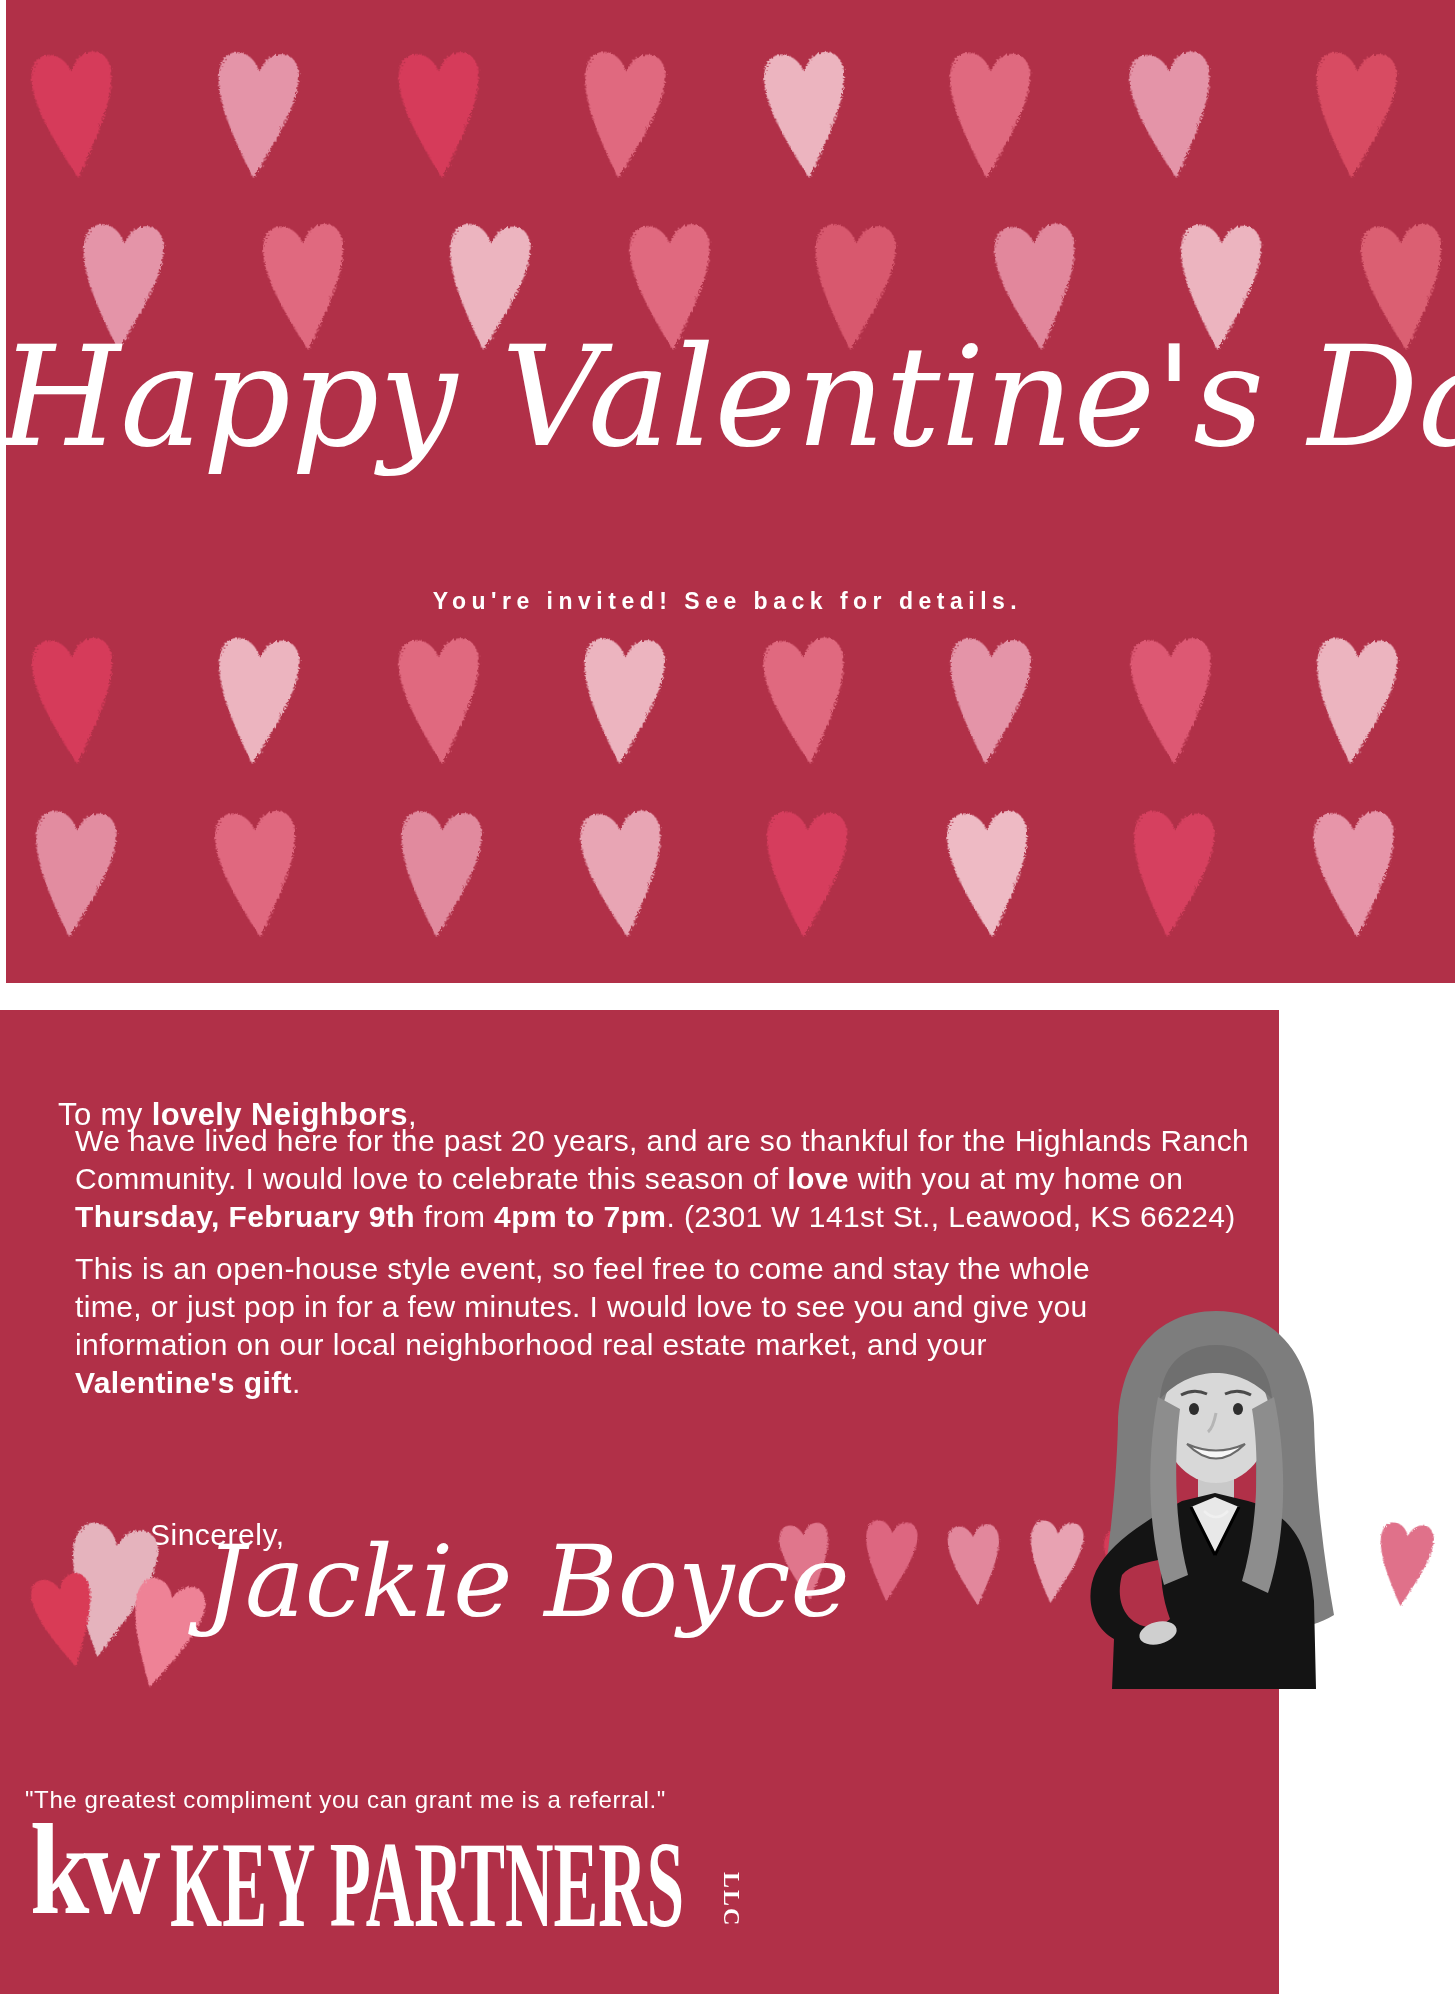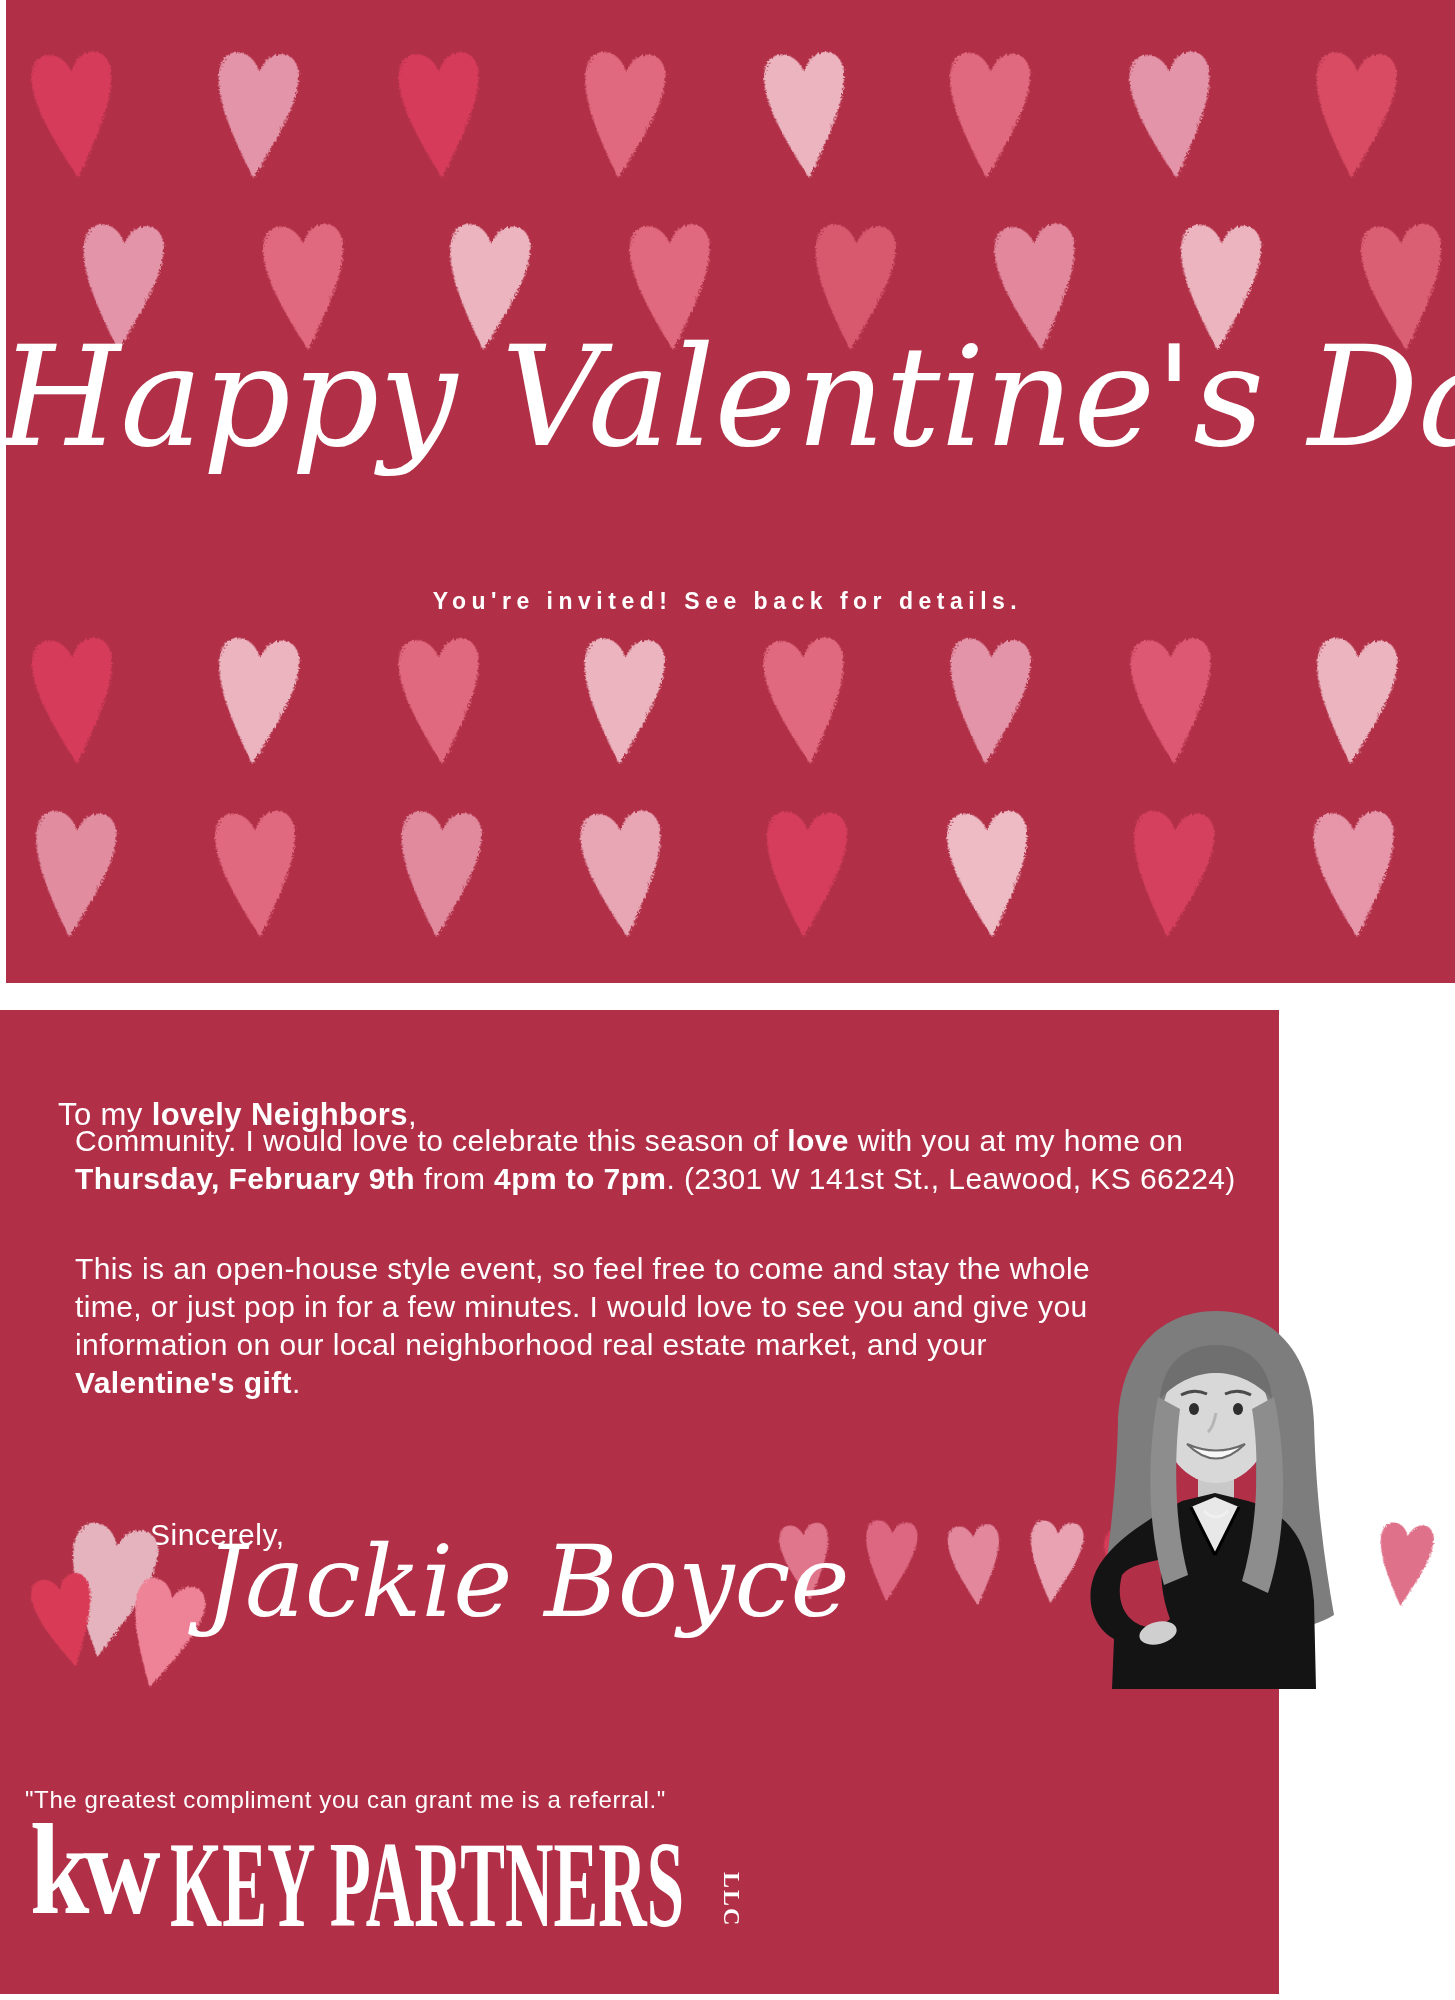--- a/index.html
+++ b/index.html
@@ -229,20 +229,21 @@
     <div class="sliver"></div>
   </section>
 
   <div class="divider"></div>
 
   <section class="back">
 
     <p class="greeting"><span>To my </span><span class="b">lovely Neighbors</span><span>,</span></p>
 
     <div class="para p1">
+        <div class="tline"><span>We have lived here for the past 20 years, and are so thankful for the Highlands Ranch</span></div>
         <div class="tline"><span>Community. I would love to celebrate this season of </span><span class="b">love</span><span> with you at my home on</span></div>
         <div class="tline"><span class="b">Thursday, February 9th</span><span> from </span><span class="b">4pm to 7pm</span><span>. (2301 W 141st St., Leawood, KS 66224)</span></div>
       </div>
     <div class="para p2">
         <div class="tline"><span>This is an open-house style event, so feel free to come and stay the whole</span></div>
         <div class="tline"><span>time, or just pop in for a few minutes. I would love to see you and give you</span></div>
         <div class="tline"><span>information on our local neighborhood real estate market, and your</span></div>
         <div class="tline"><span class="b">Valentine's gift</span><span>.</span></div>
       </div>
 

